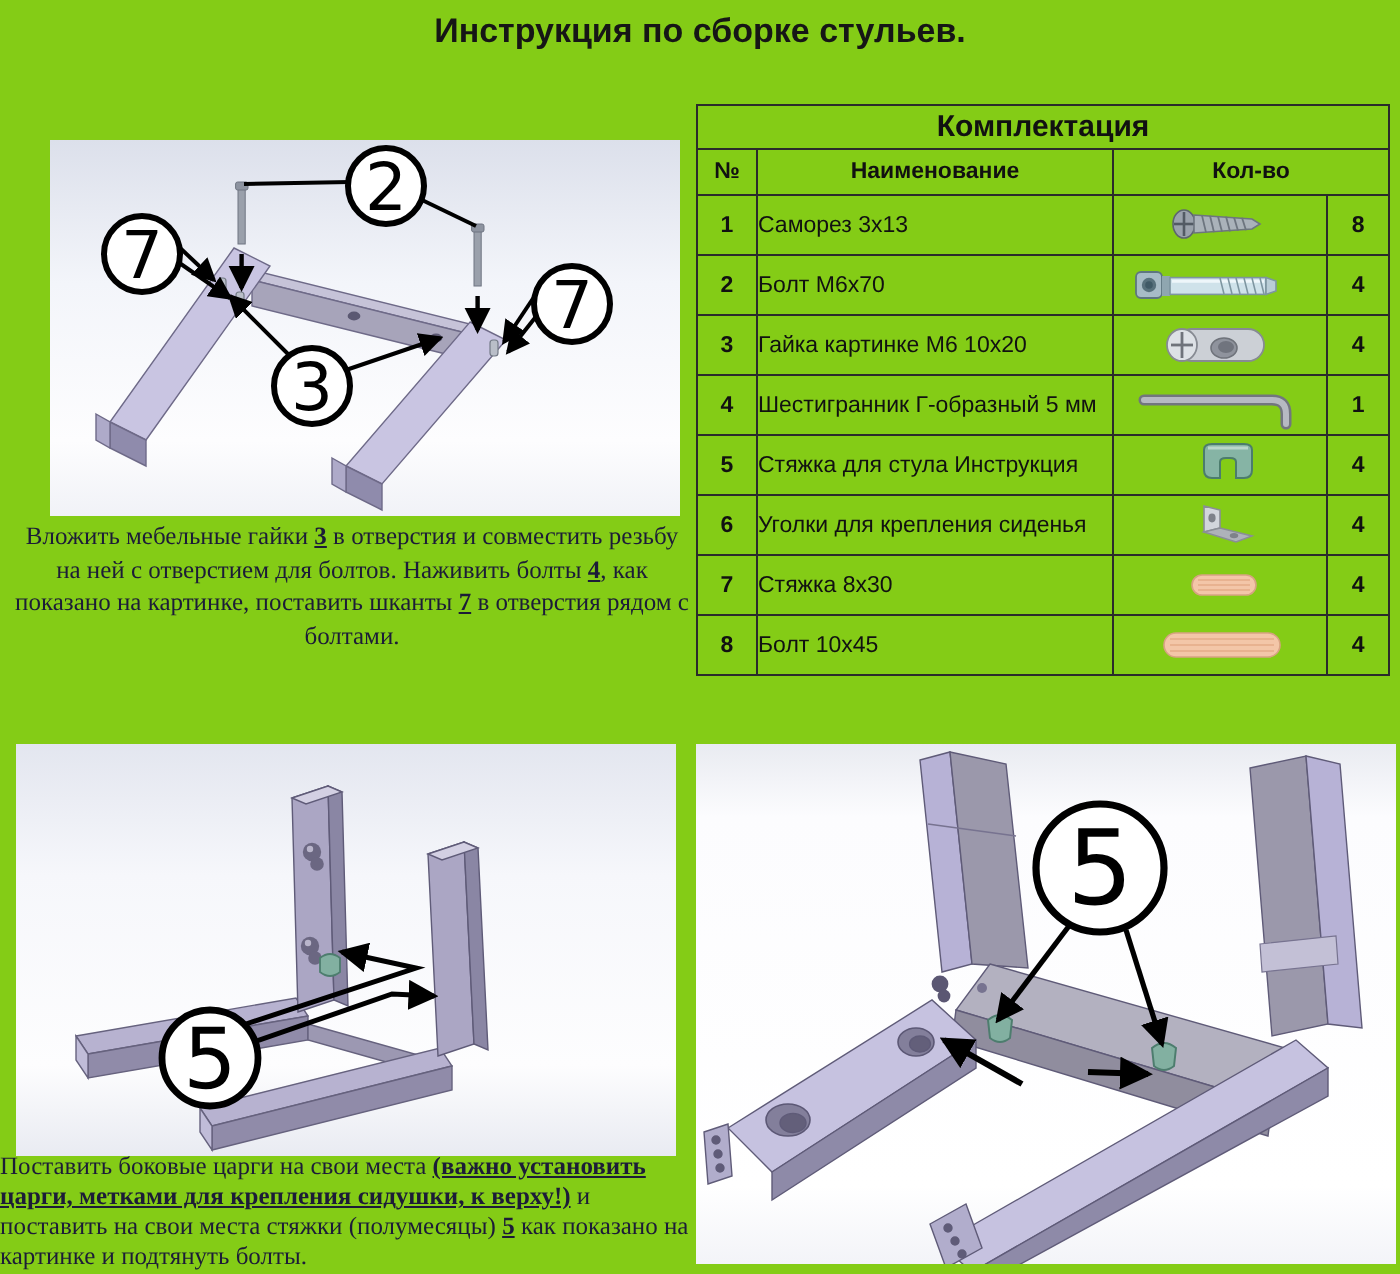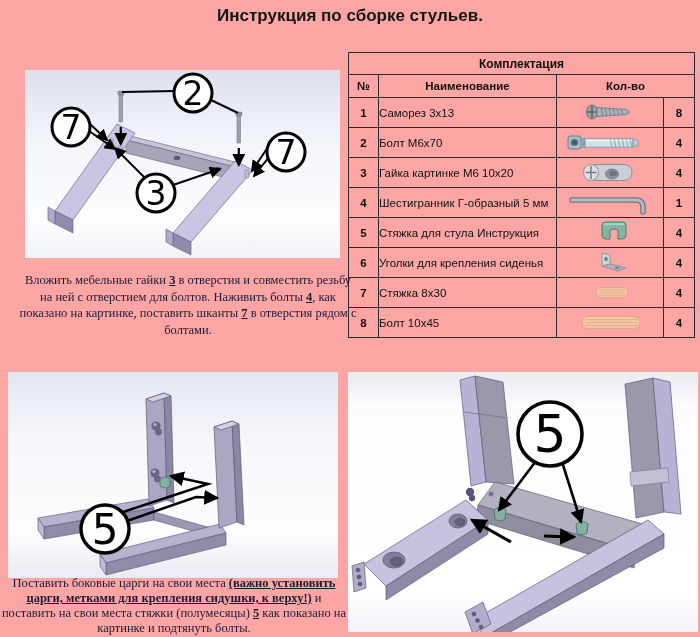--- a/index.html
+++ b/index.html
@@ -1,43 +1,43 @@
 <!DOCTYPE html>
 <html><head>
 <meta charset="utf-8">
 <style>
   html,body { margin:0; padding:0; background:#fff; }
-  .page { position:relative; width:700px; height:637px; background:#fca5a5;
+  .page { position:relative; width:700px; height:637px; background:#84cc16;
           font-family:"Liberation Serif", serif; overflow:hidden; }
 
   .title { position:absolute; top:6px; left:0; width:100%; text-align:center;
            font-family:"Liberation Sans", sans-serif; font-weight:bold;
            font-size:17px; color:#161616; }
 
   .step { position:absolute; left:30px; top:50px; font-size:13px; color:#1c1c38; }
   .step-num { margin-right:17px; }
 
   .d1 { position:absolute; left:25px;  top:70px;  }
   .d2 { position:absolute; left:8px;   top:372px; }
   .d3 { position:absolute; left:348px; top:372px; }
 
-  .para1 { position:absolute; left:2px; top:256px; width:340px; margin:16px;
+  .para1 { position:absolute; left:2px; top:256px; width:340px; margin:4px;
            text-align:center; font-size:12.5px; line-height:16.5px; color:#1c1c38; }
   .para2 { position:absolute; left:0px; top:576px; width:348px; margin:0;
-           text-align:center; font-size:12.5px; line-height:15px; color:#1c1c38; }
+           text-align:left; font-size:12.5px; line-height:15px; color:#1c1c38; }
   .bu { font-weight:bold; text-decoration:underline; }
 
   .partsTable { position:absolute; left:348px; top:52px; width:346px;
                 border-collapse:collapse; table-layout:fixed;
                 font-family:"Liberation Sans", sans-serif; color:#111; }
   .partsTable td, .partsTable th { border:1px solid #2b2b2b; padding:0; overflow:hidden; }
   .rowTitle { height:22px; }
   .rowHead  { height:23px; }
   .rowData  { height:30px; }
-  .tTitle { font-size:12px; font-weight:bold; text-align:center; }
+  .tTitle { font-size:15px; font-weight:bold; text-align:center; }
   .hCell  { font-size:11.5px; font-weight:bold; text-align:center; }
   .cNum  { text-align:center; font-weight:bold; font-size:11.5px; }
   .cName { font-size:11.5px; padding-left:8px;margin-left:32px; }
   .cIcon { text-align:center; vertical-align:middle; }
   .cIcon svg { display:block; margin:0 auto; }
   .cQty  { text-align:center; font-weight:bold; font-size:11.5px; }
 
   .co { font-family:"DejaVu Sans", sans-serif; fill:#000; }
 </style>
 </head>

